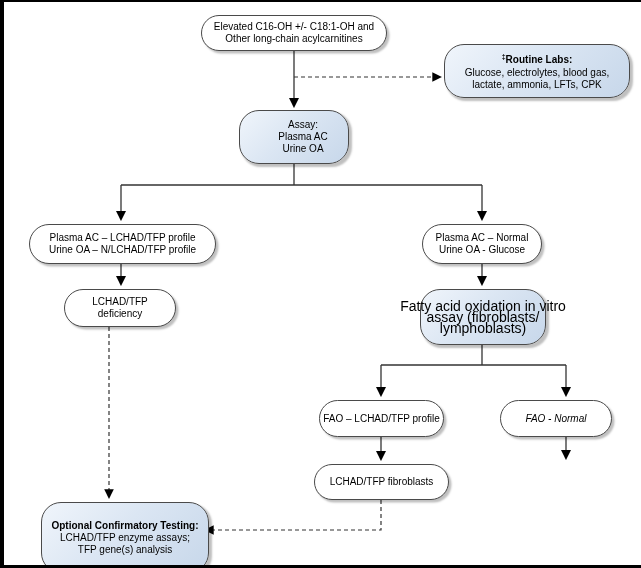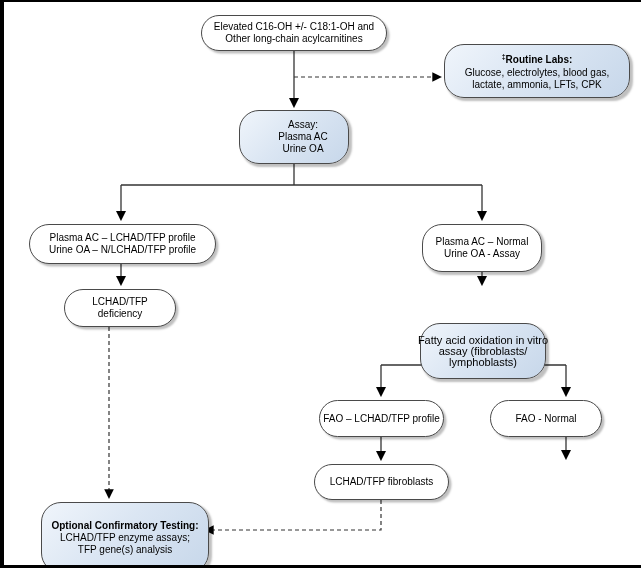--- a/index.html
+++ b/index.html
@@ -22,21 +22,21 @@
     border-radius:20px;
     font-size:10px; line-height:12px; color:#000;
     text-align:center;
     box-shadow:2.5px 2.5px 2px rgba(0,0,0,0.25);
     padding:2px 4px;
   }
   .node.white { background:#ffffff; }
   .node.blue  { background:linear-gradient(135deg, #f0f5fb 0%, #dbe6f3 45%, #c7d7ea 100%); }
   .ln { white-space:nowrap; display:block; }
   .bold { font-weight:bold; }
-  .tiny { font-size:11px; line-height:11px;margin-top:34px; }
+  .tiny { font-size:14px; line-height:11px; }
   sup.dagger { font-size:7px; vertical-align:super; font-weight:bold; }
 </style>
 </head>
 <body>
 
 <div class="canvas">
 
   <svg class="wires" viewBox="0 0 637 563" xmlns="http://www.w3.org/2000/svg">
     <defs>
       <marker id="arrow" viewBox="0 0 10 10" refX="8" refY="5" markerWidth="8" markerHeight="8" orient="auto-start-reverse">
@@ -82,41 +82,41 @@
     <span class="ln">Assay:</span>
     <span class="ln">Plasma AC</span>
     <span class="ln">Urine OA</span>
   </div>
 
   <div class="node white" style="left:25px; top:222px; width:187px; height:40px;">
     <span class="ln">Plasma AC – LCHAD/TFP profile</span>
     <span class="ln">Urine OA – N/LCHAD/TFP profile</span>
   </div>
 
-  <div class="node white" style="left:418px; top:222px; width:120px; height:48px;">
+  <div class="node white" style="left:418px; top:222px; width:120px; height:40px;">
     <span class="ln">Plasma AC – Normal</span>
-    <span class="ln">Urine OA - Assay</span>
+    <span class="ln">Urine OA - Glucose</span>
   </div>
 
   <div class="node white" style="left:60px; top:287px; width:112px; height:38px;">
     <span class="ln">LCHAD/TFP</span>
     <span class="ln">deficiency</span>
   </div>
 
   <div class="node blue tiny" style="left:416px; top:287px; width:126px; height:56px;">
     <span class="ln">Fatty acid oxidation in vitro</span>
     <span class="ln">assay (fibroblasts/</span>
     <span class="ln">lymphoblasts)</span>
   </div>
 
   <div class="node white" style="left:315px; top:398px; width:125px; height:37px;">
     <span class="ln">FAO – LCHAD/TFP profile</span>
   </div>
 
-  <div class="node white" style="left:486px; top:398px; width:112px; height:37px;">
+  <div class="node white" style="left:496px; top:398px; width:112px; height:37px;font-style:italic;">
     <span class="ln">FAO - Normal</span>
   </div>
 
   <div class="node white" style="left:310px; top:462px; width:135px; height:36px;">
     <span class="ln">LCHAD/TFP fibroblasts</span>
   </div>
 
 
   <div class="node blue" style="left:37px; top:500px; width:168px; height:71px;">
     <span class="ln bold">Optional Confirmatory Testing:</span>

